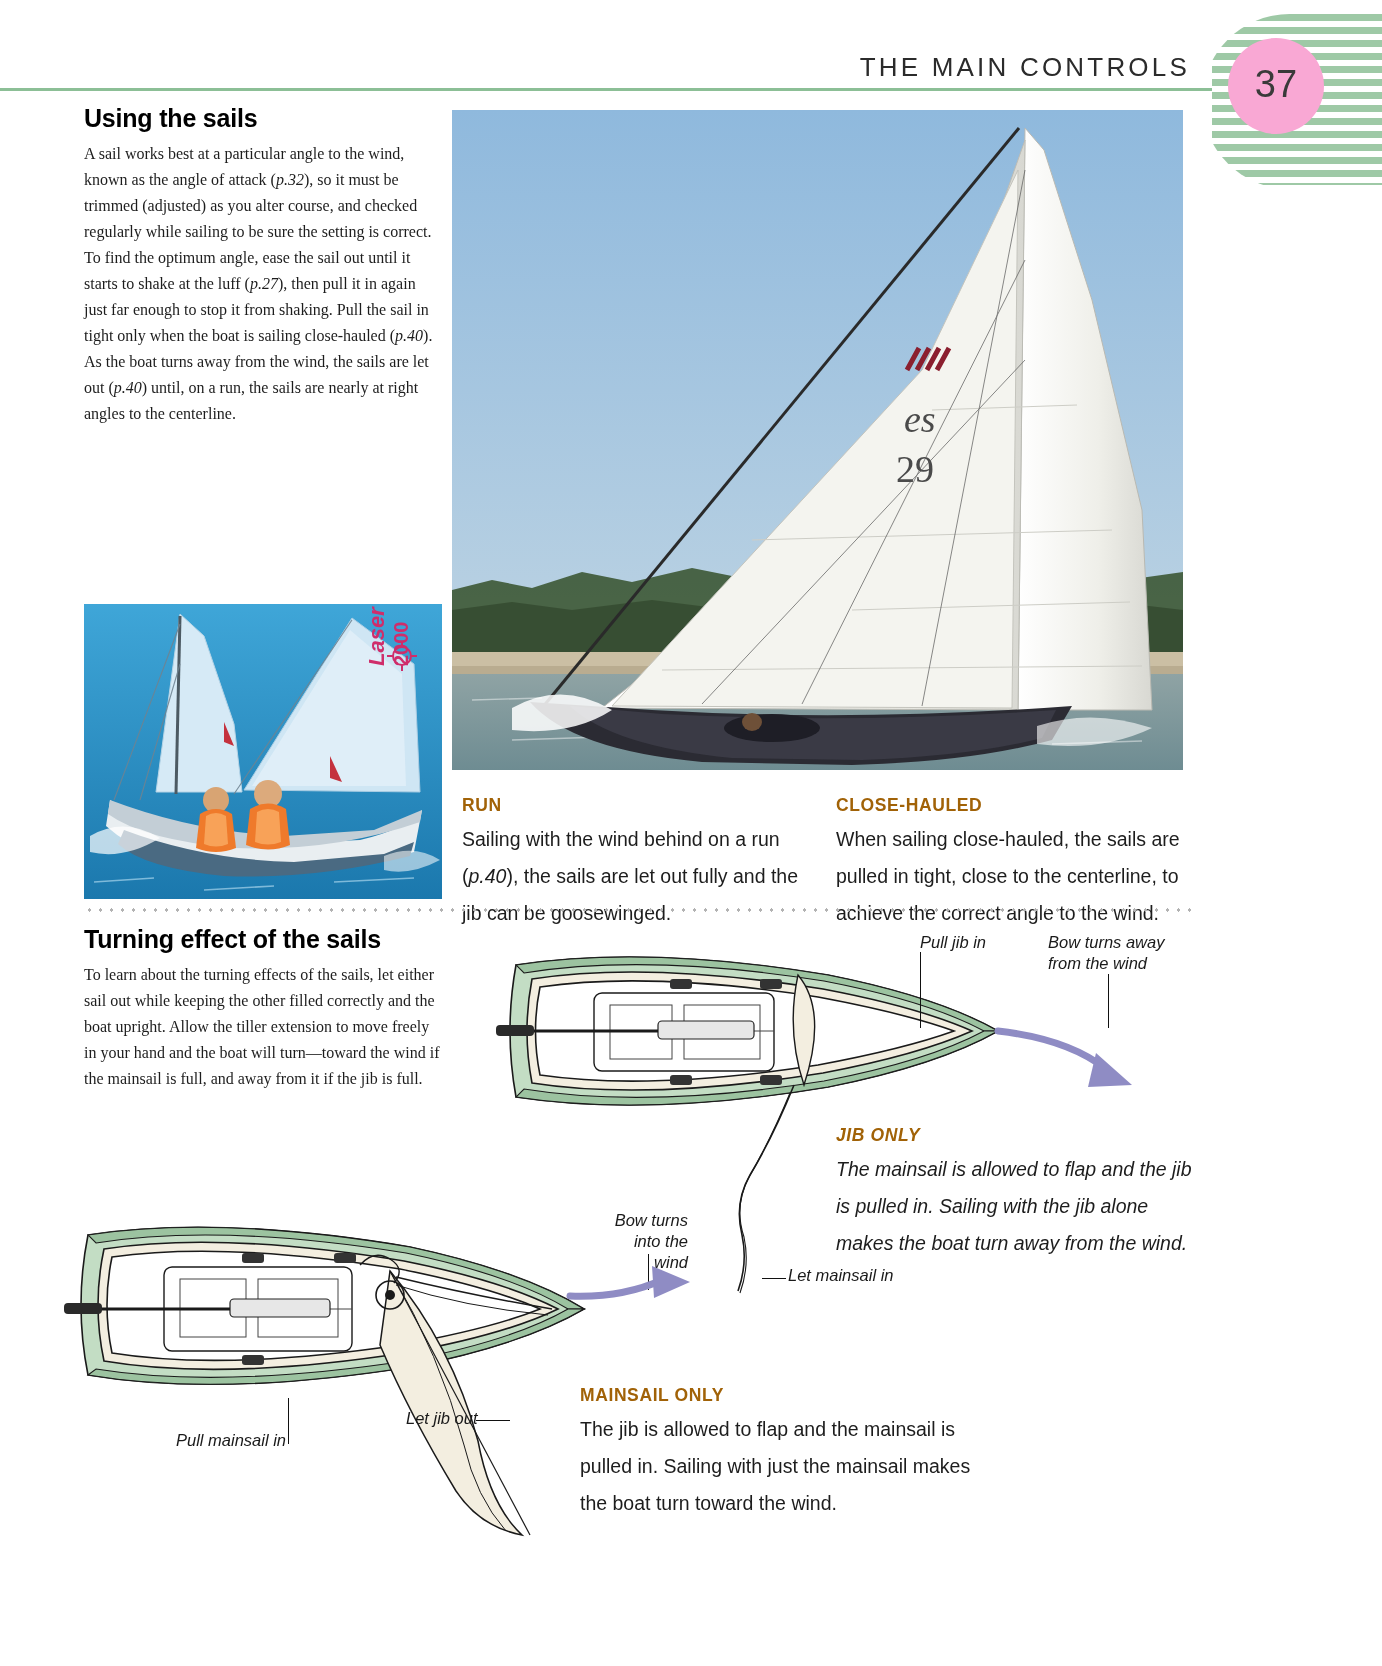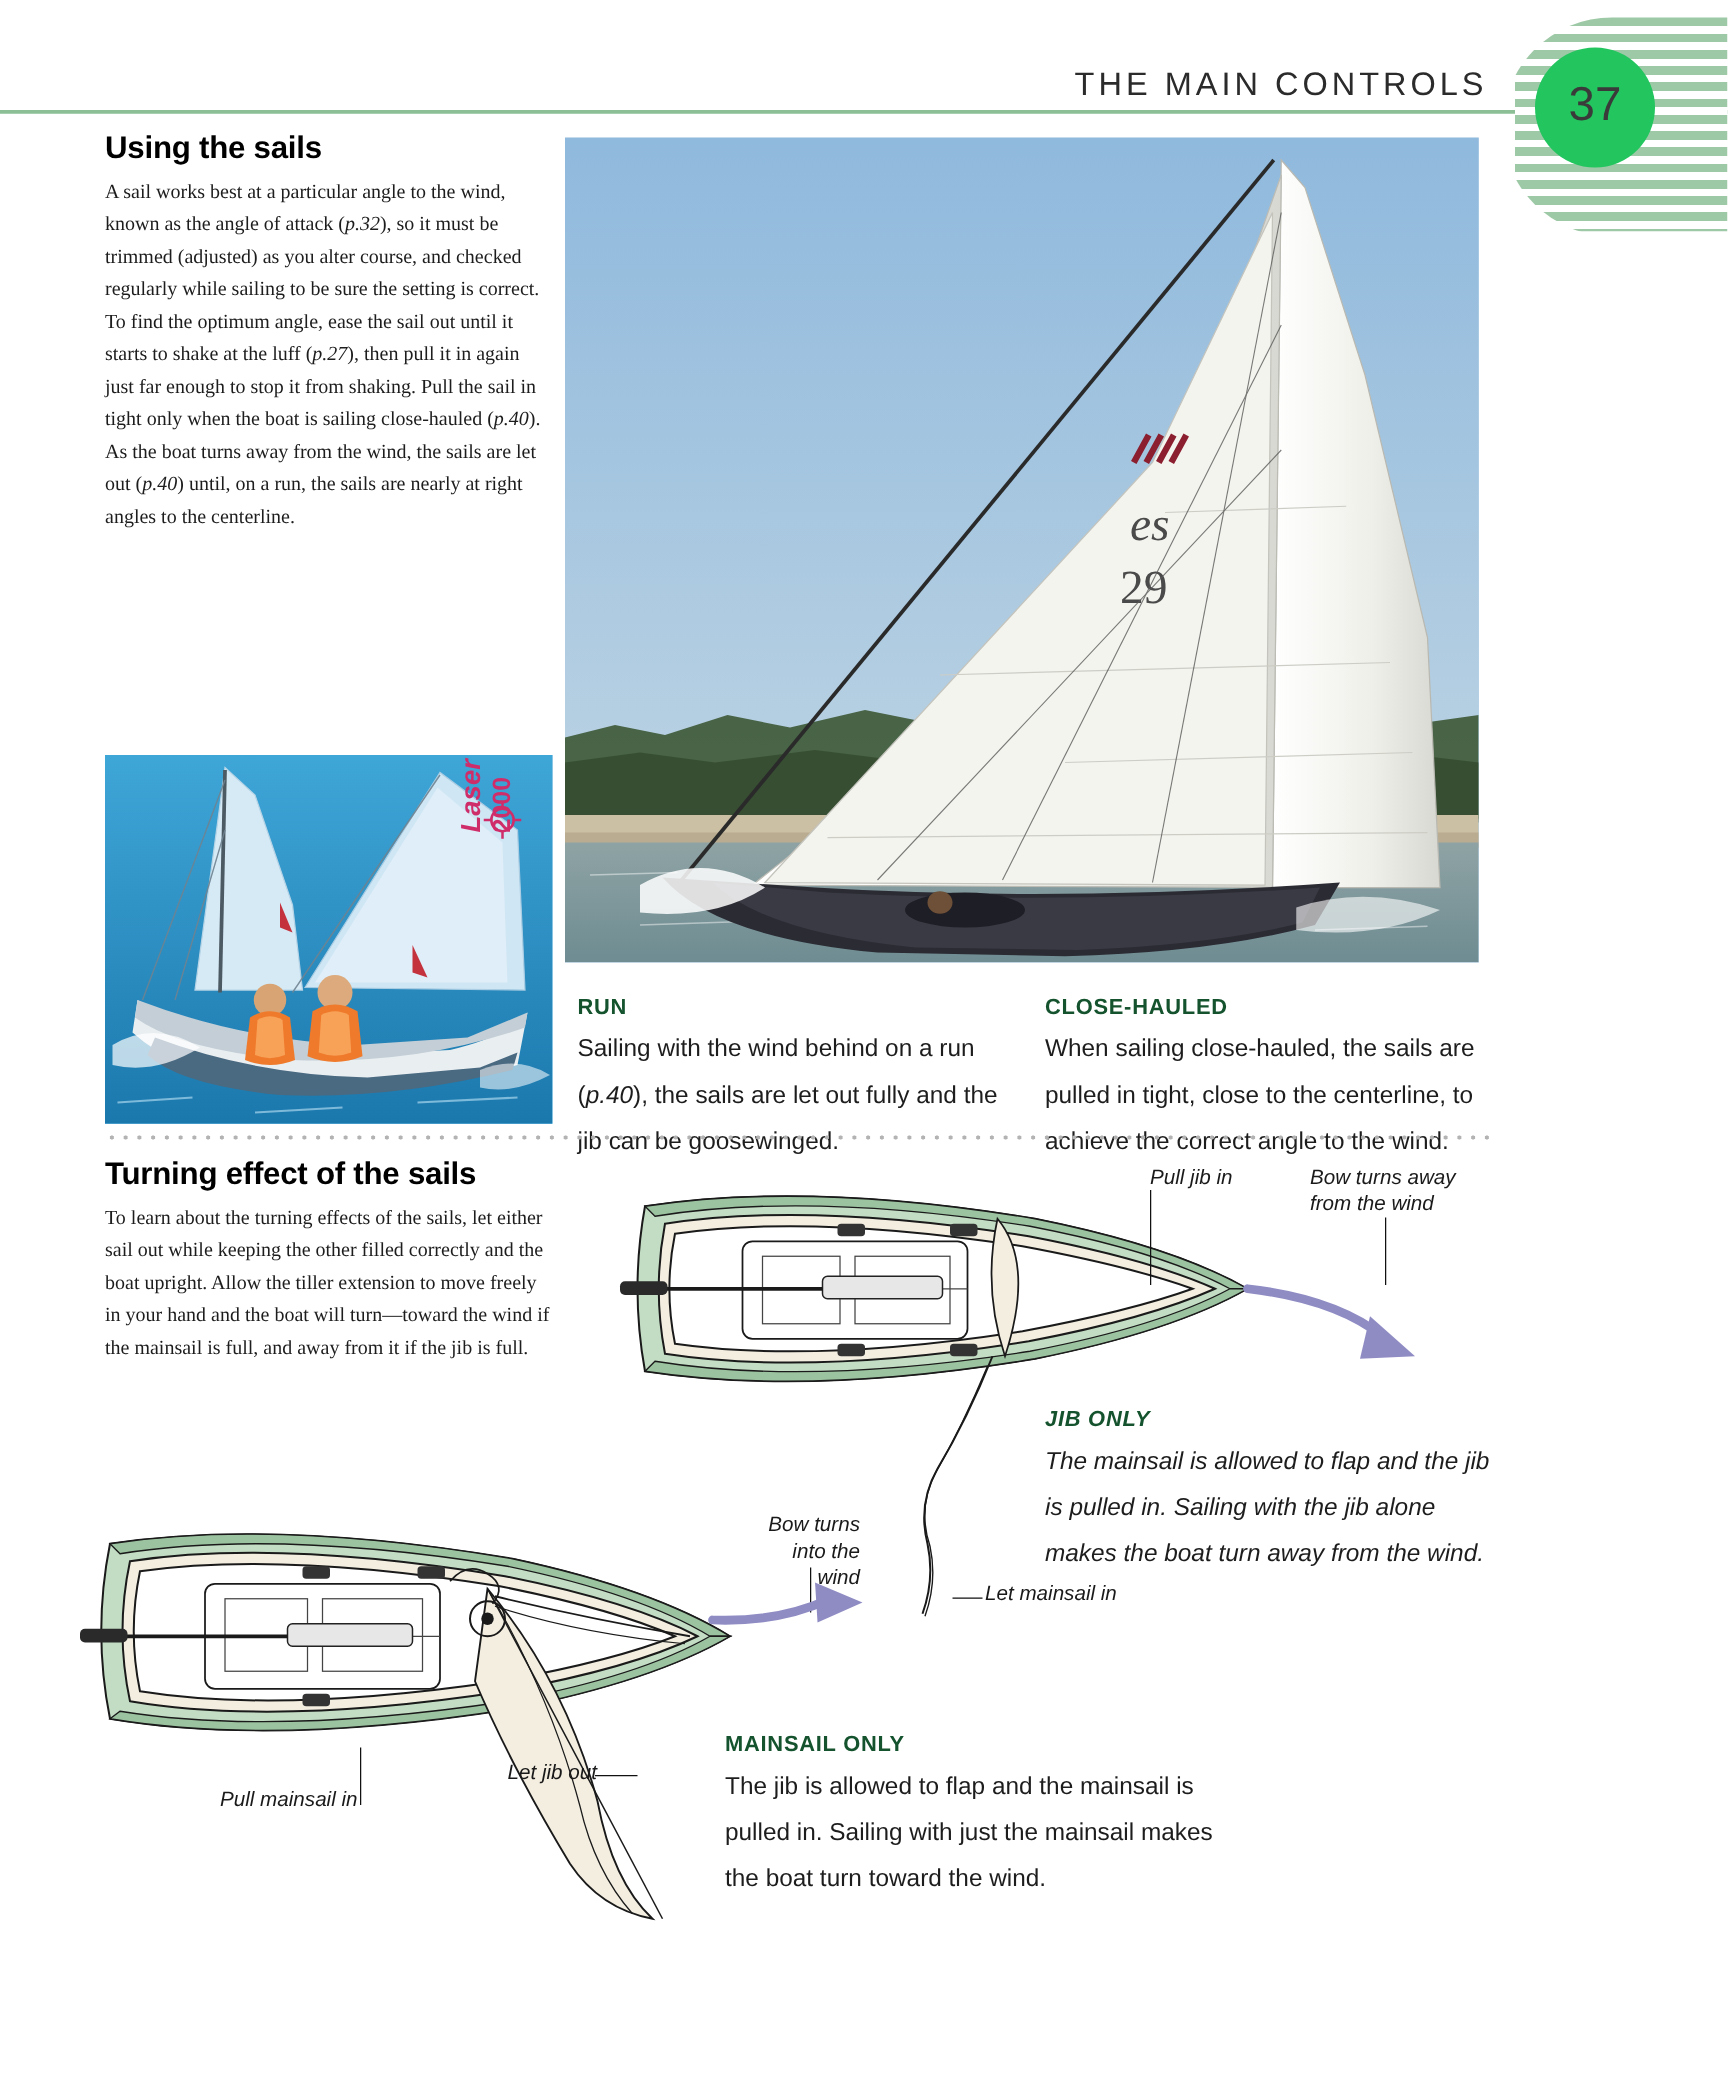--- a/index.html
+++ b/index.html
@@ -58,21 +58,21 @@
     border-top-left-radius: 120px;
     border-bottom-left-radius: 120px;
   }
   .page-num-circle {
     position: absolute;
     right: 58px;
     top: 38px;
     width: 96px;
     height: 96px;
     border-radius: 50%;
-    background: #22c55e;
+    background: #f9a8d4;
     display: flex;
     align-items: center;
     justify-content: center;
   }
   .page-num {
     font-size: 38px;
     color: #3a3a3a;
     font-weight: 400;
     padding-bottom: 4px;
   }
@@ -125,21 +125,21 @@
   
   .cap {
     position: absolute;
     font-family: "Liberation Sans", sans-serif;
   }
   .cap-title {
     font-size: 17.5px;
     font-weight: bold;
     letter-spacing: 0.6px;
     margin: 0 0 5px 0;
-    color: #14532d;
+    color: #a16207;
   }
   .cap-body {
     font-size: 19.5px;
     line-height: 37px;
     margin: 0;
     color: #1d1d1d;
   }
   .cap-body i { font-style: italic; }
 
   #cap-run        { left: 462px; top: 795px; width: 345px; }

